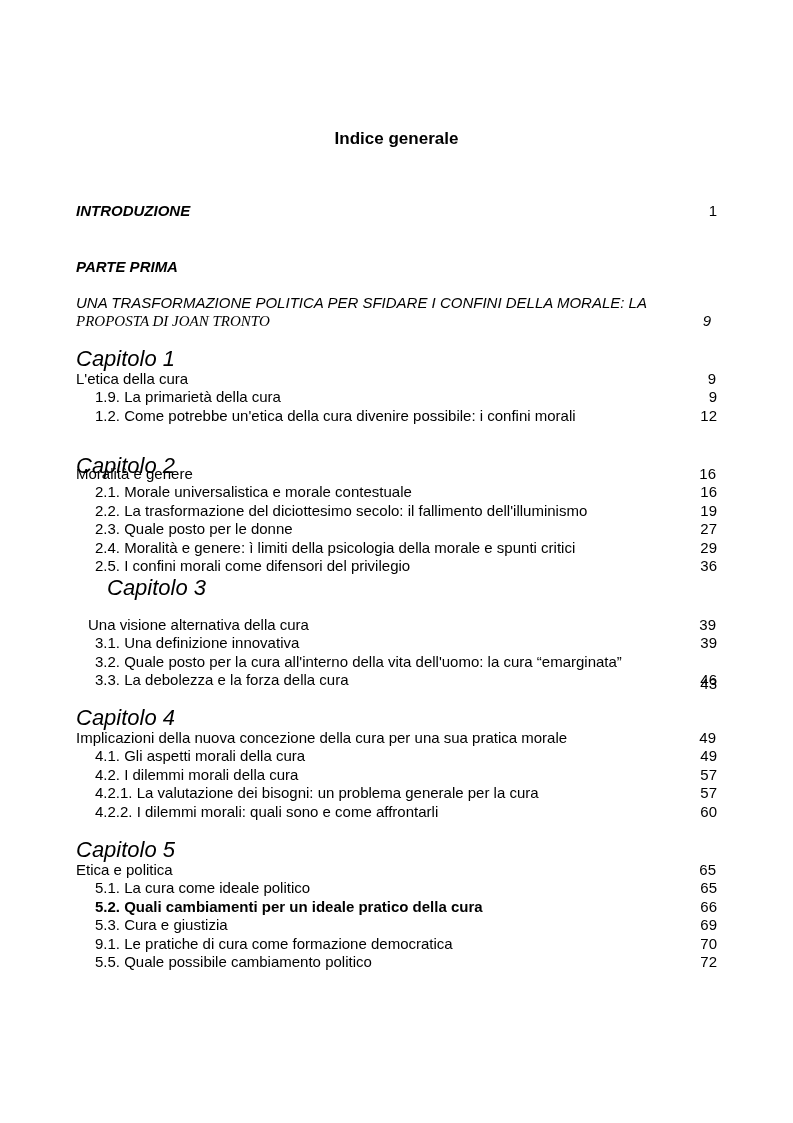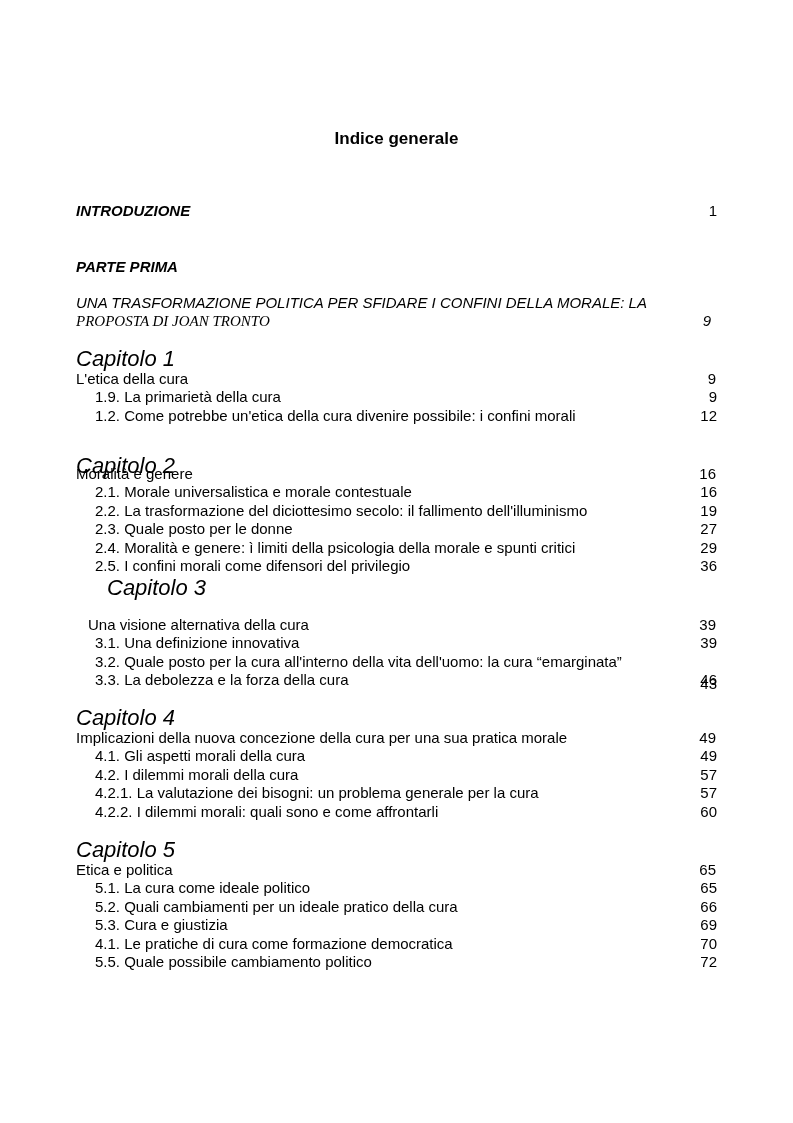--- a/index.html
+++ b/index.html
@@ -66,21 +66,21 @@
     <div class="abs txt pg" style="left: 640px; width: 77px; top: 765.8px;">57</div>
     <div class="abs txt" style="left: 95px; top: 784.2px;">4.2.1. La valutazione dei bisogni: un problema generale per la cura</div>
     <div class="abs txt pg" style="left: 640px; width: 77px; top: 784.2px;">57</div>
     <div class="abs txt" style="left: 95px; top: 802.6px;">4.2.2. I dilemmi morali: quali sono e come affrontarli</div>
     <div class="abs txt pg" style="left: 640px; width: 77px; top: 802.6px;">60</div>
     <div class="abs cap" style="left: 76px; top: 839px;">Capitolo 5</div>
     <div class="abs txt" style="left: 76px; top: 861px;">Etica e politica</div>
     <div class="abs txt pg" style="left: 640px; width: 76px; top: 861px;">65</div>
     <div class="abs txt" style="left: 95px; top: 879.4px;">5.1. La cura come ideale politico</div>
     <div class="abs txt pg" style="left: 640px; width: 77px; top: 879.4px;">65</div>
-    <div class="abs txt" style="left: 95px; top: 897.8px;">5.2. Quali cambiamenti per un ideale pratico della cura</div>
+    <div class="abs txt" style="left: 95px; top: 897.8px; font-weight: bold;">5.2. Quali cambiamenti per un ideale pratico della cura</div>
     <div class="abs txt pg" style="left: 640px; width: 77px; top: 897.8px;">66</div>
     <div class="abs txt" style="left: 95px; top: 916.2px;">5.3. Cura e giustizia</div>
     <div class="abs txt pg" style="left: 640px; width: 77px; top: 916.2px;">69</div>
-    <div class="abs txt" style="left: 95px; top: 934.6px;">4.1. Le pratiche di cura come formazione democratica</div>
+    <div class="abs txt" style="left: 95px; top: 934.6px;">9.1. Le pratiche di cura come formazione democratica</div>
     <div class="abs txt pg" style="left: 640px; width: 77px; top: 934.6px;">70</div>
     <div class="abs txt" style="left: 95px; top: 953px;">5.5. Quale possibile cambiamento politico</div>
     <div class="abs txt pg" style="left: 640px; width: 77px; top: 953px;">72</div>
   </div>
 
 </body></html>

